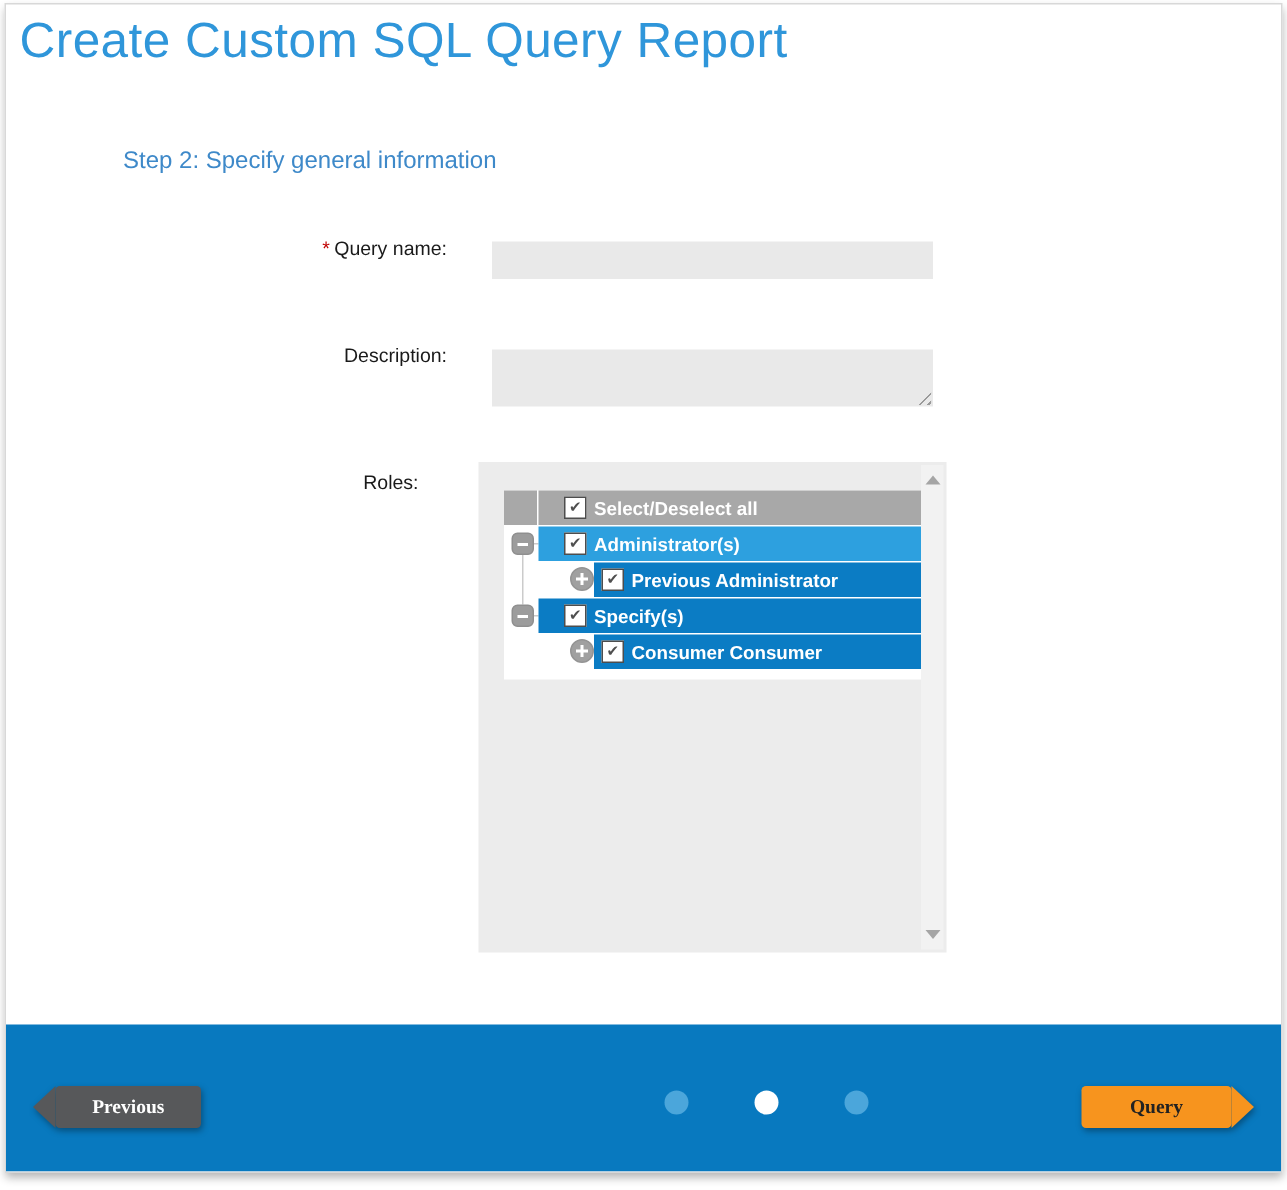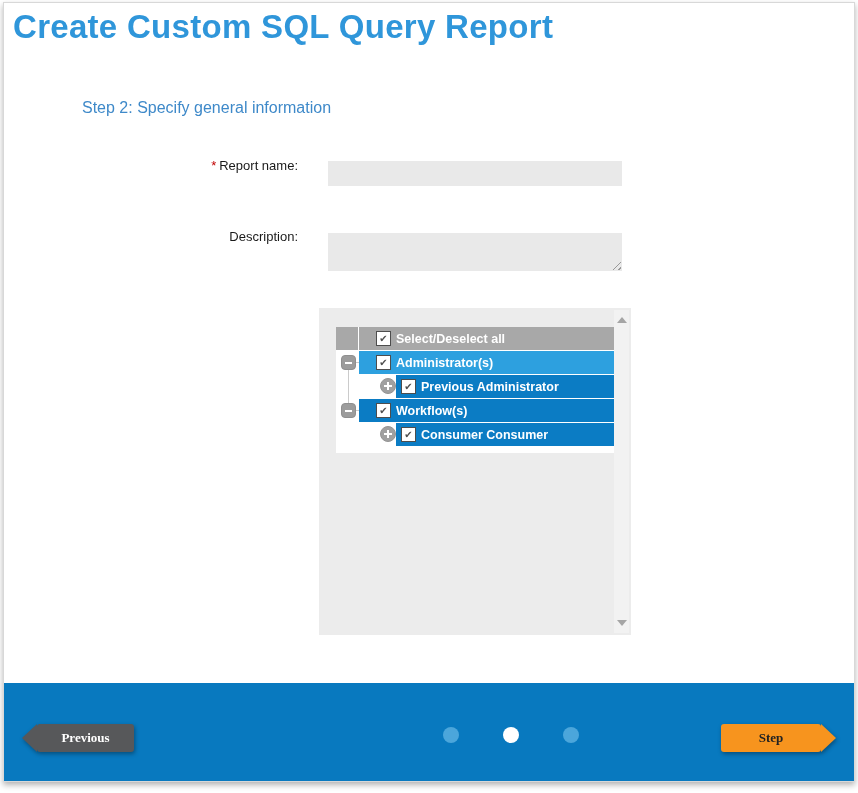--- a/index.html
+++ b/index.html
@@ -10,21 +10,21 @@
     width:852px; height:780px;
     margin:2px auto 0;
     border:1px solid #d8d8d8;
     background:#fff;
     box-shadow:0 3px 6px rgba(0,0,0,.30);
     overflow:hidden;
   }
 
   .page-title {
     position:absolute; left:9px; top:5px;
-    font-size:33px; font-weight:700; letter-spacing:.3px;
+    font-size:33px; font-weight:400; letter-spacing:.3px;
     color:#2f96da;
     text-align:right;
   }
   .step-heading {
     position:absolute; left:78px; top:96px;
     font-size:16px; font-weight:300;
     color:#3e89c9;
   }
 
   .flabel {
@@ -141,29 +141,30 @@
   .dot.active { background:#ffffff; }
 </style>
 </head>
 <body>
 
 <div class="page">
 
   <h1 class="page-title">Create Custom SQL Query Report</h1>
   <h2 class="step-heading">Step 2: Specify general information</h2>
 
-  <div class="flabel" style="left:94px;width:200px;top:155px;"><span class="req">*</span><span>Report name:</span></div>
+  <div class="flabel" style="left:94px;width:200px;top:155px;"><span class="req">*</span><span>Query name:</span></div>
   <input class="field" type="text" value="" style="">
 
   <div class="flabel" style="left:94px;width:200px;top:226px;"><span>Description:</span></div>
   <div class="textarea-wrap">
     <textarea class="field" style=""></textarea>
     <span class="grip"></span>
   </div>
 
+  <div class="flabel" style="left:75px;width:200px;top:311px;"><span>Roles:</span></div>
 
   <div class="roles-box">
     <div class="tree-white"></div>
 
     <div class="thead-cell0"></div>
     <div class="thead-bar">
       <span class="cb ml-head">✔</span>
       <span class="tlabel">Select/Deselect all</span>
     </div>
 
@@ -179,21 +180,21 @@
 
     <span class="exp-plus" style="top:70px;"></span>
     <div class="trow-bar child row-blue" style="top:67px;">
       <span class="cb ml-child">✔</span>
       <span class="tlabel">Previous Administrator</span>
     </div>
 
     <span class="exp-minus" style="top:95px;"></span>
     <div class="trow-bar parent row-blue" style="top:91px;">
       <span class="cb ml-head">✔</span>
-      <span class="tlabel">Workflow(s)</span>
+      <span class="tlabel">Specify(s)</span>
     </div>
 
     <span class="exp-plus" style="top:118px;"></span>
     <div class="trow-bar child row-blue" style="top:115px;">
       <span class="cb ml-child">✔</span>
       <span class="tlabel">Consumer Consumer</span>
     </div>
 
     <div class="sbar">
       <span class="sarrow up"></span>
@@ -204,17 +205,17 @@
   <div class="footer">
     <div class="wiz-btn btn-prev">
       <span>Previous</span>
     </div>
     <div class="dots">
       <span class="dot"></span>
       <span class="dot active"></span>
       <span class="dot"></span>
     </div>
     <div class="wiz-btn btn-next">
-      <span>Step</span>
+      <span>Query</span>
     </div>
   </div>
 
 </div>
 
 </body></html>

